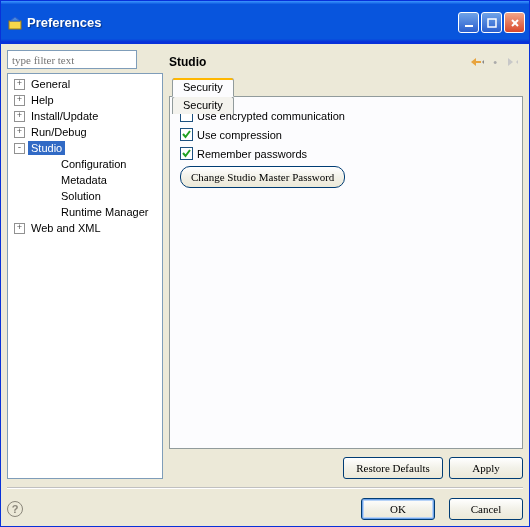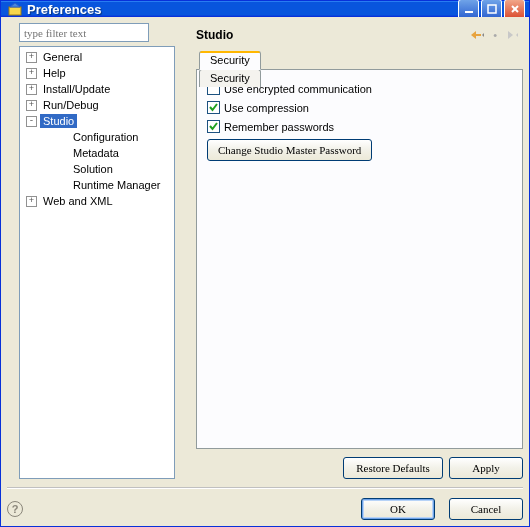--- a/index.html
+++ b/index.html
@@ -12,21 +12,21 @@
   .window {
     width: 530px;
     height: 527px;
     border: 1px solid #0831d9;
     background: #ece9d8;
     display: flex;
     flex-direction: column;
     box-shadow: 1px 1px 3px rgba(0,0,0,0.3);
   }
   .titlebar {
-    height: 16px;
+    height: 43px;
     background: linear-gradient(to bottom, #3c95ff 0%, #0855dd 8%, #0855dd 40%, #0855dd 88%, #0831d9 95%, #0831d9 100%);
     display: flex;
     align-items: center;
     padding: 0 4px 0 6px;
     color: white;
     font-weight: bold;
     font-size: 13px;
   }
   .titlebar-icon {
     width: 16px;
@@ -56,23 +56,22 @@
   .client {
     flex: 1;
     display: flex;
     flex-direction: column;
     padding: 6px;
     background: #ece9d8;
   }
   .main-row {
     flex: 1;
     display: flex;
-    gap: 21px;
+    gap: 6px;
     min-height: 0;
-    margin-left: 12px;
   }
   .left-pane {
     width: 156px;
     display: flex;
     flex-direction: column;
   }
   .filter-input {
     height: 19px;
     border: 1px solid #7f9db9;
     background: white;
@@ -375,21 +374,21 @@
             </div>
             <div class="check-row">
               <span class="checkbox">
                 <svg viewBox="0 0 11 11">
                     <polyline points="2,5 4.5,8 9,2" fill="none" stroke="#21a121" stroke-width="2"></polyline>
                   </svg>
               </span>
               <span>Remember passwords</span>
             </div>
             <div style="margin-top:6px;">
-              <button class="xp-button" style="min-width:auto;">
+              <button class="xp-button" style="min-width:auto;border-radius:10px;">
                   <span>Change Studio Master Password</span>
                 </button>
             </div>
           </div>
         </div>
 
         <div class="bottom-row">
           <button class="xp-button" style="min-width:100px;">
               <span>Restore Defaults</span>
             </button>

